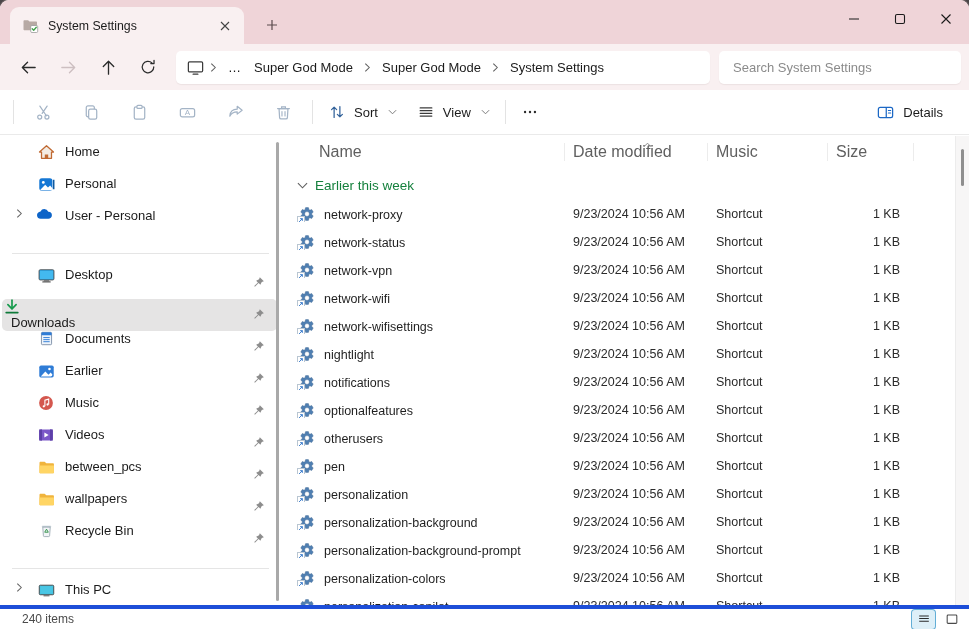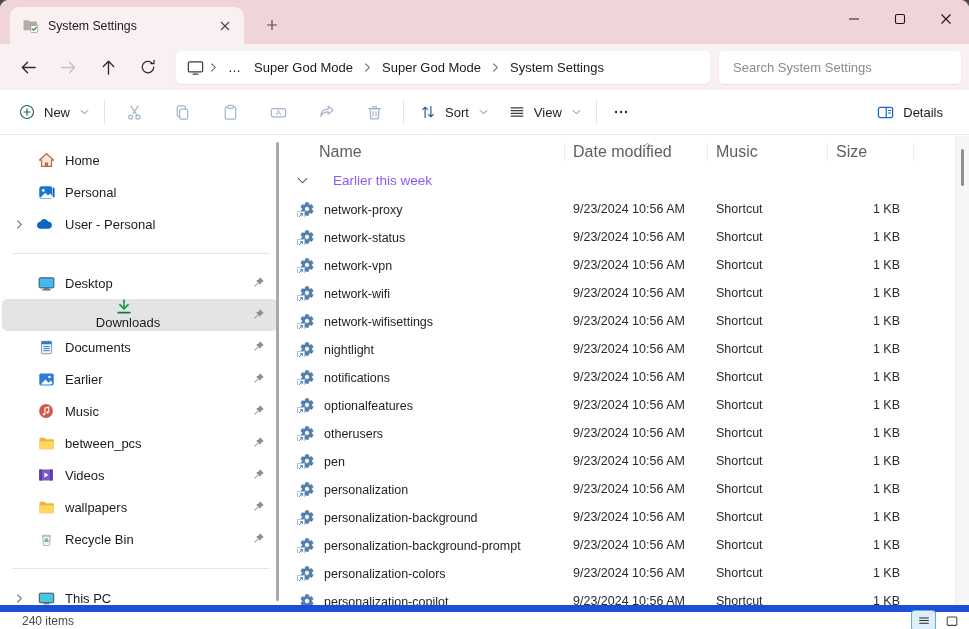--- a/index.html
+++ b/index.html
@@ -33,46 +33,46 @@
   .toolbar{position:absolute;top:90px;left:0;right:0;height:45px;background:#fff;border-bottom:1px solid #eaeaea;
            display:flex;align-items:center;padding:0 8px;box-sizing:border-box;}
   .tb-btn{display:flex;align-items:center;gap:8px;padding:0 10px;height:34px;border-radius:5px;font-size:13px;color:#1b1b1b;}
   .tb-iconbtn{width:48px;height:34px;display:flex;align-items:center;justify-content:center;border-radius:5px;}
   .tb-sep{width:1px;height:24px;background:#e3e3e3;margin:0 5px;flex:0 0 auto;}
   .chev{margin-left:2px;display:flex;}
   .tb-right{margin-left:auto;margin-right:8px;}
   
   .main{position:absolute;top:136px;left:0;right:0;bottom:24px;display:flex;overflow:hidden;}
   .sidebar{width:281px;flex:0 0 auto;position:relative;padding-top:8px;box-sizing:border-box;overflow:hidden;}
-  .sb-item{height:32px;display:flex;align-items:center;margin:0 4px 0 2px;border-radius:5px;position:relative;padding-right:32px;}
+  .sb-item{height:32px;display:flex;margin:0 4px 0 2px;border-radius:5px;position:relative;padding-right:32px;}
   .sb-item.selected{background:#e5e4e4;flex-direction:column;}
   .expander{width:34px;display:flex;justify-content:center;flex:0 0 auto;}
   .sb-icon{width:20px;display:flex;justify-content:center;flex:0 0 auto;}
   .sb-label{margin-left:9px;font-size:13px;color:#1b1b1b;white-space:nowrap;}
   .pin{position:absolute;right:12px;top:9px;display:flex;}
   .sb-sep{height:1px;background:#e5e5e5;margin:13px 12px;}
   .sb-scrollbar{position:absolute;right:2px;top:6px;width:3px;bottom:4px;background:#a9a9a9;border-radius:2px;}
   
   .content{flex:1;position:relative;padding-left:16px;box-sizing:border-box;overflow:hidden;background:#fff;}
   .cols{display:grid;grid-template-columns:268px 143px 120px 86px;height:27px;align-items:center;margin-top:2px;position:relative;}
   .col{font-size:16px;color:#5f5f5f;height:18px;display:flex;align-items:center;padding-left:8px;border-right:1px solid #ececec;}
   .col-name{padding-left:22px;}
   .sort-ind{position:absolute;left:346px;top:-4px;}
-  .group-row{display:flex;align-items:center;gap:25px;height:30px;color:#8b5cf6;font-size:13.5px;}
+  .group-row{display:flex;align-items:center;gap:7px;height:30px;margin-top:5px;color:#15803d;font-size:13.5px;}
   .row{display:grid;grid-template-columns:268px 143px 120px 86px;height:28px;align-items:center;font-size:12.5px;color:#1f1f1f;}
   .cell{padding-left:8px;white-space:nowrap;overflow:hidden;}
   .cell-name{display:flex;align-items:flex-end;gap:9px;padding-left:2px;}
   .file-icon{position:relative;width:16px;height:16px;flex:0 0 auto;display:flex;}
   .lnk-overlay{position:absolute;left:-2px;bottom:-2px;width:8px;height:8px;background:#fff;border:1px solid #b9c6d2;box-sizing:border-box;display:flex;align-items:center;justify-content:center;}
   .cell-date,.cell-type{color:#2b2b2b;}
   .cell-size{text-align:right;padding-right:14px;color:#2b2b2b;}
   .ct-scrolltrack{position:absolute;right:0;top:0;bottom:0;width:13px;background:#f7f6f6;border-left:1px solid #ececec;}
   .ct-scrollthumb{position:absolute;right:5px;top:13px;width:3px;height:37px;background:#8f8f8f;border-radius:2px;}
   
-  .statusbar{position:absolute;bottom:0;left:0;right:0;height:24px;background:#fff;border-top:7px solid #1d4ed8;
+  .statusbar{position:absolute;bottom:0;left:0;right:0;height:24px;background:#fff;border-top:4px solid #1d4ed8;
              display:flex;align-items:center;padding:0 6px 0 22px;box-sizing:border-box;}
   .status-count{font-size:12px;color:#4a4a4a;}
   .view-toggles{margin-left:auto;display:flex;gap:5px;align-items:center;}
   .toggle{width:23px;height:19px;display:flex;align-items:center;justify-content:center;border-radius:3px;}
   .toggle.active{background:#ddeff8;box-shadow:0 0 0 1px #62aed6;}
 </style>
 </head>
 <body>
 
 <div class="window">
@@ -165,34 +165,20 @@
           </svg>
       </span>
       <span class="crumb">System Settings</span>
     </div>
     <div class="search-box">
       <input type="text" placeholder="Search System Settings" style="">
     </div>
   </div>
 
   <div class="toolbar">
-    <div class="tb-btn">
-      <span style="display:flex;">
-        <svg viewBox="0 0 20 20" width="18" height="18">
-            <circle cx="10" cy="10" r="7.2" fill="none" stroke="#20655a" stroke-width="1.3"></circle>
-            <path d="M10 6.6v6.8M6.6 10h6.8" stroke="#20655a" stroke-width="1.3" stroke-linecap="round"></path>
-          </svg>
-      </span>
-      <span>New</span>
-      <span class="chev">
-        <svg viewBox="0 0 10 6" width="9" height="6">
-            <path d="M1 1l4 4 4-4" fill="none" stroke="#7a7a7a" stroke-width="1.1"></path>
-          </svg>
-      </span>
-    </div>
     <div class="tb-sep"></div>
     <div class="tb-iconbtn">
       <svg viewBox="0 0 20 20" width="19" height="19">
           <path d="M6.2 3.2 13 13.4M13.8 3.2 8.6 11" fill="none" stroke="#a4b4c6" stroke-width="1.3" stroke-linecap="round"></path>
           <circle cx="6" cy="14.8" r="2.1" fill="none" stroke="#a4b4c6" stroke-width="1.3"></circle>
           <circle cx="13.6" cy="14.8" r="2.1" fill="none" stroke="#a4b4c6" stroke-width="1.3"></circle>
         </svg>
     </div>
     <div class="tb-iconbtn">
       <svg viewBox="0 0 20 20" width="19" height="19">
@@ -401,44 +387,44 @@
     <span class="pin">
               <svg viewBox="0 0 16 16" width="13" height="13">
                 <path d="M9.6 1.4 14.6 6.4 12 7.3 10.3 10.9 8.1 8.7 3.6 13.2 2.8 12.4 7.3 7.9 5.1 5.7 8.7 4z" fill="#8d8d8d"></path>
               </svg>
             </span>
   </div>
 
   <div class="sb-item">
     <span class="expander"></span>
     <span class="sb-icon">
-              <svg viewBox="0 0 16 16" width="17" height="17">
-                <path d="M1.4 3.6c0-.6.4-1 1-1h3.9l1.5 1.5h6.2c.6 0 1 .4 1 1v7.3c0 .6-.4 1-1 1H2.4c-.6 0-1-.4-1-1z" fill="#f0b43c"></path>
-                <path d="M1.4 6h13.6v6.4c0 .6-.4 1-1 1H2.4c-.6 0-1-.4-1-1z" fill="#ffd564"></path>
-              </svg>
-            </span>
-    <span class="sb-label">between_pcs</span>
-    <span class="pin">
-              <svg viewBox="0 0 16 16" width="13" height="13">
-                <path d="M9.6 1.4 14.6 6.4 12 7.3 10.3 10.9 8.1 8.7 3.6 13.2 2.8 12.4 7.3 7.9 5.1 5.7 8.7 4z" fill="#8d8d8d"></path>
-              </svg>
-            </span>
-  </div>
-
-  <div class="sb-item">
-    <span class="expander"></span>
-    <span class="sb-icon">
               <svg viewBox="0 0 16 16" width="16" height="16">
                 <rect x="1.2" y="2.4" width="13.6" height="11.2" rx="1.8" fill="#7b57c8"></rect>
                 <rect x="1.2" y="2.4" width="2.8" height="11.2" fill="#5d3fa8"></rect>
                 <rect x="12" y="2.4" width="2.8" height="11.2" fill="#5d3fa8"></rect>
                 <path d="M6.4 5.4v5.2l4.2-2.6z" fill="#fff"></path>
               </svg>
             </span>
     <span class="sb-label">Videos</span>
+    <span class="pin">
+              <svg viewBox="0 0 16 16" width="13" height="13">
+                <path d="M9.6 1.4 14.6 6.4 12 7.3 10.3 10.9 8.1 8.7 3.6 13.2 2.8 12.4 7.3 7.9 5.1 5.7 8.7 4z" fill="#8d8d8d"></path>
+              </svg>
+            </span>
+  </div>
+
+  <div class="sb-item">
+    <span class="expander"></span>
+    <span class="sb-icon">
+              <svg viewBox="0 0 16 16" width="17" height="17">
+                <path d="M1.4 3.6c0-.6.4-1 1-1h3.9l1.5 1.5h6.2c.6 0 1 .4 1 1v7.3c0 .6-.4 1-1 1H2.4c-.6 0-1-.4-1-1z" fill="#f0b43c"></path>
+                <path d="M1.4 6h13.6v6.4c0 .6-.4 1-1 1H2.4c-.6 0-1-.4-1-1z" fill="#ffd564"></path>
+              </svg>
+            </span>
+    <span class="sb-label">between_pcs</span>
     <span class="pin">
               <svg viewBox="0 0 16 16" width="13" height="13">
                 <path d="M9.6 1.4 14.6 6.4 12 7.3 10.3 10.9 8.1 8.7 3.6 13.2 2.8 12.4 7.3 7.9 5.1 5.7 8.7 4z" fill="#8d8d8d"></path>
               </svg>
             </span>
   </div>
 
   <div class="sb-item">
     <span class="expander"></span>
     <span class="sb-icon">

